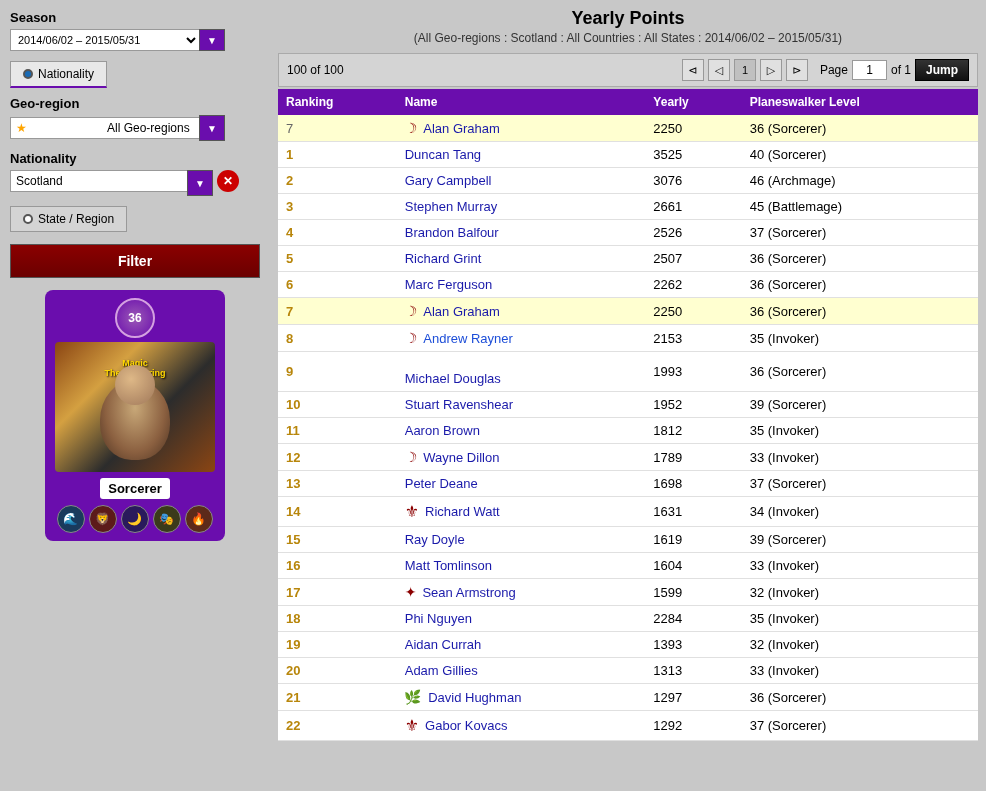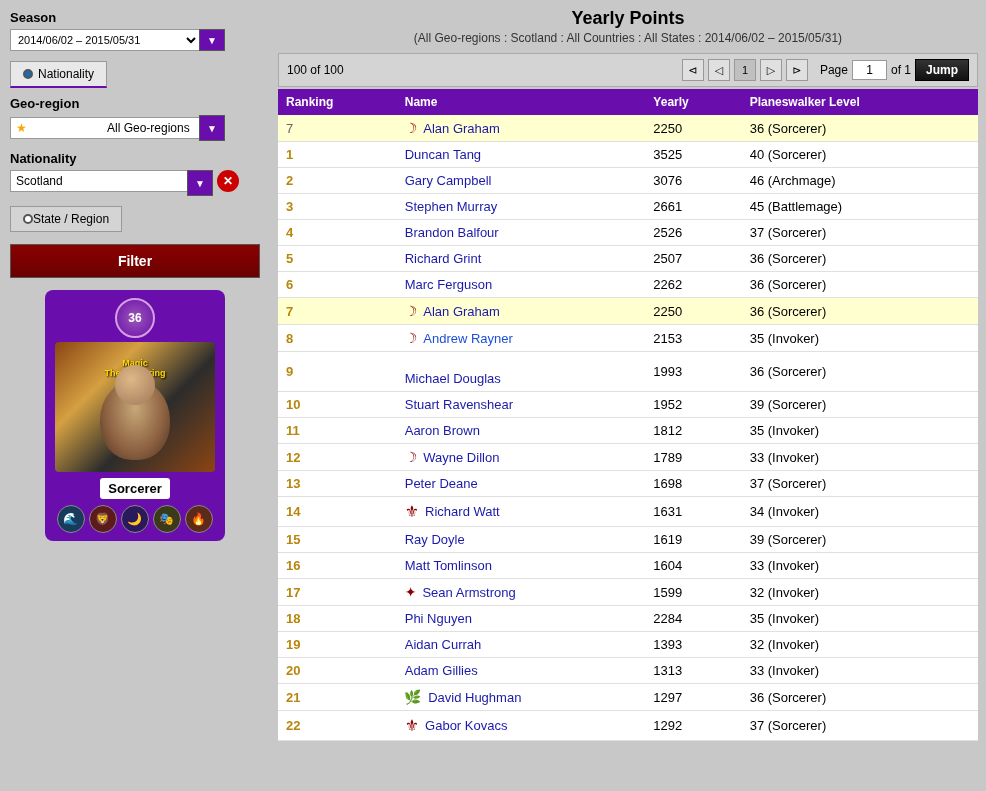--- a/index.html
+++ b/index.html
@@ -30,21 +30,21 @@
     .georegion-select .dropdown-btn { width: 26px; height: 26px; }
     
     .nationality-label { font-weight: bold; margin-bottom: 4px; color: #000; }
     .nationality-select { display: flex; align-items: flex-start; margin-bottom: 10px; }
     .nationality-input { width: 178px; padding: 3px 5px; font-size: 12px; background: #fff; border: 1px solid #999; }
     .nat-dropdown-btn { width: 26px; height: 26px; background: #6a0dad; border: 1px solid #555; cursor: pointer; display: flex; align-items: center; justify-content: center; margin-left: -1px; }
     .nat-dropdown-btn::after { content: '▼'; color: white; font-size: 10px; }
     .clear-btn { width: 22px; height: 22px; background: #cc0000; border-radius: 50%; display: flex; align-items: center; justify-content: center; margin-left: 4px; cursor: pointer; color: white; font-size: 12px; font-weight: bold; }
     
     .state-radio-group { display: flex; margin-bottom: 12px; }
-    .state-tab { padding: 5px 12px; background: #d4d4d4; border: 1px solid #999; cursor: pointer; font-size: 12px; display: flex; align-items: center; }
+    .state-tab { padding: 5px 12px; background: #d4d4d4; border: 1px solid #999; cursor: pointer; font-size: 12px; display: flex; align-items: center; gap: 5px; }
     .state-dot { width: 10px; height: 10px; border-radius: 50%; background: #fff; border: 2px solid #555; }
     
     .filter-btn { display: block; width: 100%; padding: 8px; background: linear-gradient(to bottom, #8b0000, #6b0000); color: white; font-size: 14px; font-weight: bold; border: 1px solid #555; cursor: pointer; text-align: center; margin-bottom: 12px; }
     
     .card-container { background: #6a0dad; border-radius: 8px; padding: 8px; text-align: center; width: 180px; margin: 0 auto; }
     .card-badge { width: 40px; height: 40px; background: radial-gradient(circle, #9b59b6, #6a0dad); border-radius: 50%; display: flex; align-items: center; justify-content: center; color: white; font-size: 12px; font-weight: bold; margin: 0 auto 4px; border: 2px solid #d4a0e0; }
     .card-image { width: 160px; height: 130px; background: linear-gradient(135deg, #8b4513 0%, #d4a041 30%, #2c2c2c 60%, #8b4513 100%); border-radius: 4px; margin: 0 auto 6px; position: relative; overflow: hidden; display: flex; align-items: center; justify-content: center; }
     .card-image-title { position: absolute; top: 16px; left: 0; right: 0; text-align: center; color: #ffd700; font-size: 9px; font-weight: bold; text-shadow: 1px 1px 2px #000; }
     .card-title { background: #fff; border-radius: 3px; padding: 3px 8px; font-size: 13px; font-weight: bold; margin-bottom: 6px; display: inline-block; }
     .card-icons { display: flex; gap: 4px; justify-content: center; }

